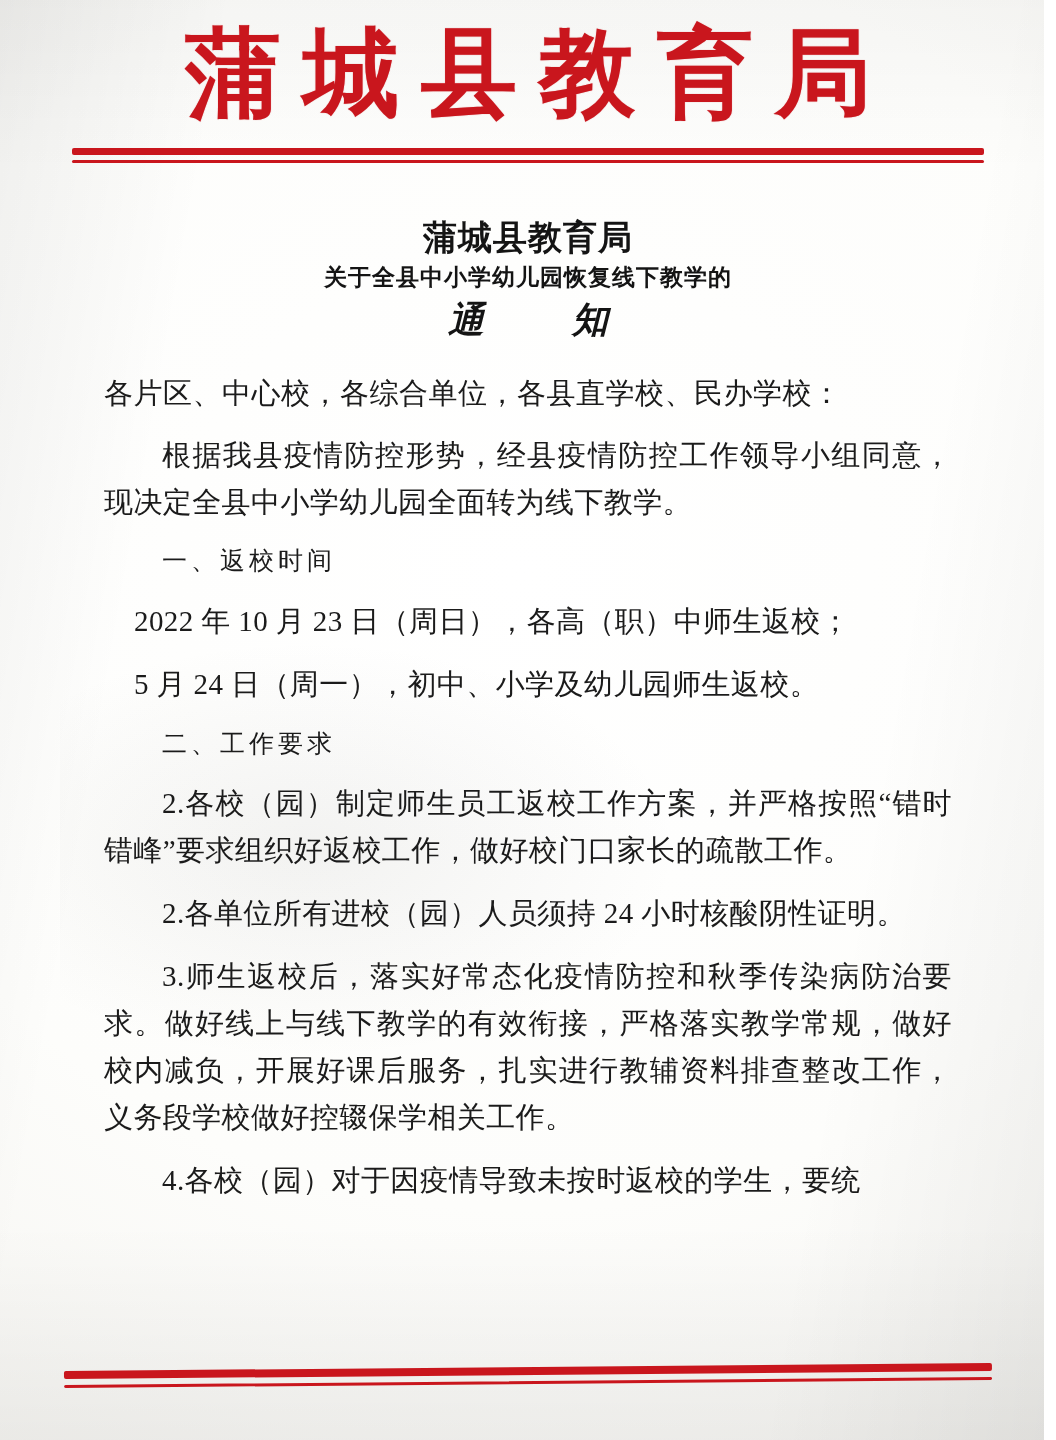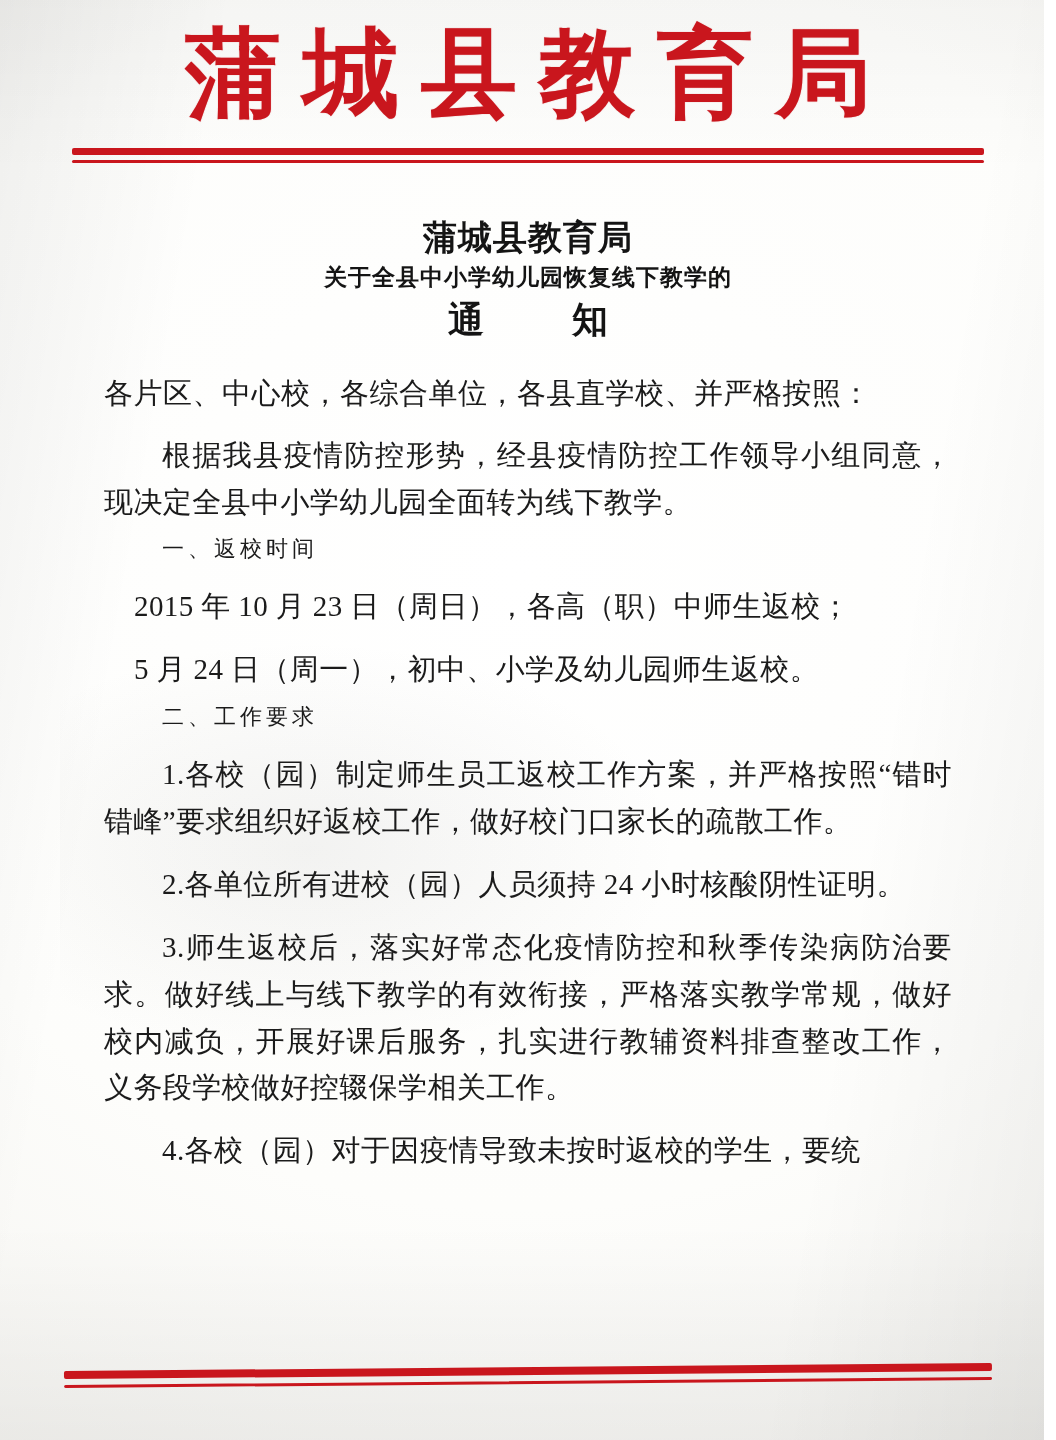--- a/index.html
+++ b/index.html
@@ -98,20 +98,21 @@
     letter-spacing: 1px;
     color: #141414;
   }
   .doc-title .line2 {
     font-size: 23px;
   }
   .doc-title .line3 {
     font-size: 36px;
     letter-spacing: 26px;
     padding-left: 26px;
+    font-style: italic;
   }
 
   .salutation {
     margin-top: 26px;
     font-size: 29px;
     line-height: 1.5;
     letter-spacing: 0.5px;
   }
 
   .para {
@@ -122,23 +123,23 @@
     text-align: justify;
   }
   .indent2 {
     text-indent: 58px;
   }
   .indent1 {
     text-indent: 30px;
   }
 
   .heading-item {
-    font-size: 22px;
+    font-size: 25px;
     line-height: 1.62;
-    margin-top: 6px;
+    margin-top: 16px;
     text-indent: 58px;
     letter-spacing: 4px;
   }
 
   
   .rule-group-bottom {
     position: absolute;
     left: 64px;
     bottom: 56px;
     width: 928px;
@@ -170,33 +171,33 @@
   </div>
 
   <div id="doc-body">
 
     <div class="doc-title">
       <div class="line1">蒲城县教育局</div>
       <div class="line2">关于全县中小学幼儿园恢复线下教学的</div>
       <div class="line3">通　知</div>
     </div>
 
-    <div class="salutation">各片区、中心校，各综合单位，各县直学校、并严格按照：</div>
+    <div class="salutation">各片区、中心校，各综合单位，各县直学校、民办学校：</div>
 
     <div class="para indent2">根据我县疫情防控形势，经县疫情防控工作领导小组同意，现决定全县中小学幼儿园全面转为线下教学。</div>
 
     <div class="heading-item">一、返校时间</div>
 
-    <div class="para indent1">2015 年 10 月 23 日（周日），各高（职）中师生返校；</div>
+    <div class="para indent1">2022 年 10 月 23 日（周日），各高（职）中师生返校；</div>
 
     <div class="para indent1">5 月 24 日（周一），初中、小学及幼儿园师生返校。</div>
 
     <div class="heading-item">二、工作要求</div>
 
-    <div class="para indent2">1.各校（园）制定师生员工返校工作方案，并严格按照“错时错峰”要求组织好返校工作，做好校门口家长的疏散工作。</div>
+    <div class="para indent2">2.各校（园）制定师生员工返校工作方案，并严格按照“错时错峰”要求组织好返校工作，做好校门口家长的疏散工作。</div>
 
     <div class="para indent2">2.各单位所有进校（园）人员须持 24 小时核酸阴性证明。</div>
 
     <div class="para indent2">3.师生返校后，落实好常态化疫情防控和秋季传染病防治要求。做好线上与线下教学的有效衔接，严格落实教学常规，做好校内减负，开展好课后服务，扎实进行教辅资料排查整改工作，义务段学校做好控辍保学相关工作。</div>
 
     <div class="para indent2">4.各校（园）对于因疫情导致未按时返校的学生，要统</div>
 
   </div>
 
   <div class="rule-group-bottom">

